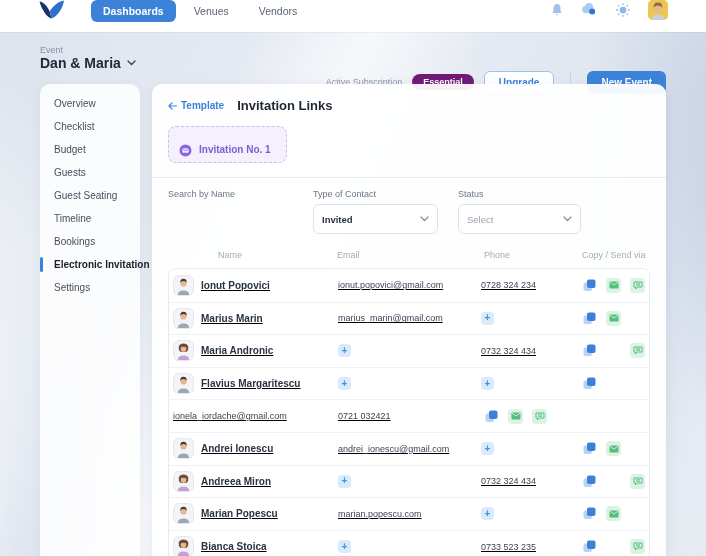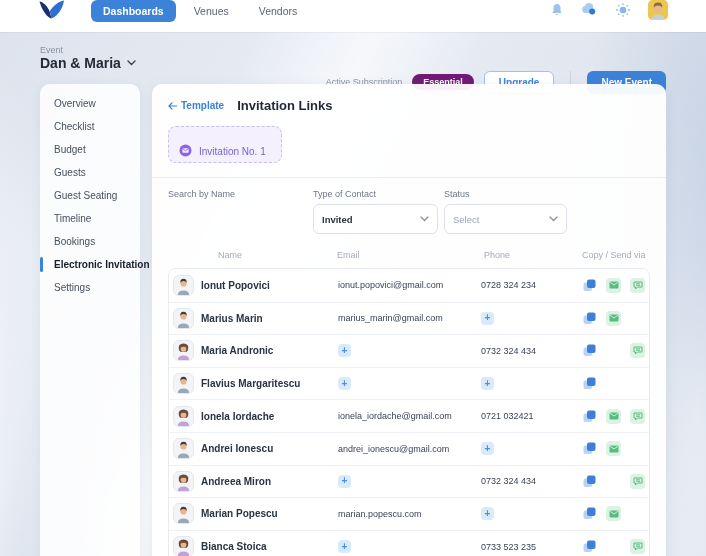--- a/index.html
+++ b/index.html
@@ -50,48 +50,48 @@
   .side-item.active::before { content:""; position:absolute; left:0; top:4px; bottom:4px; width:3px;
     background:#3c82d9; border-radius:2px; }
   
   .card { position:absolute; left:152px; top:84px; width:514px; bottom:-12px; z-index:2;
     background:rgba(255,255,255,0.94); border-radius:10px; padding:12px 16px 0;
     box-shadow:0 2px 12px rgba(110,128,158,0.12); }
   .card-head { display:flex; gap:13px; margin-top:2px; }
   .back-link { display:inline-flex; align-items:center; gap:4px; color:#3c82d9; font-size:10px; font-weight:bold; cursor:pointer; }
   .card-title { font-size:13px; font-weight:bold; color:#1f2733; }
   .chip-row { margin-top:13px; }
-  .chip { display:inline-flex; align-items:flex-end; gap:7px; background:#f4f1fc; border:1px dashed #c8bdeb;
-    border-radius:8px; padding:17px 15px 5px 10px; color:#7a5fd3; font-size:10px; font-weight:normal; cursor:pointer; }
+  .chip { display:inline-flex; align-items:flex-start; gap:7px; background:#f4f1fc; border:1px dashed #c8bdeb;
+    border-radius:8px; padding:17px 15px 5px 10px; color:#7a5fd3; font-size:10px; font-weight:bold; cursor:pointer; }
   .sep { height:1px; background:#e9ecf1; margin:14px -16px 0; }
   
   .filters { display:flex; margin-top:11px; }
   .fgroup { display:flex; flex-direction:column; }
   .fgroup label { font-size:9px; color:#6d7787; margin-bottom:5px; }
   .f-search { width:137px; }
   .f-contact { width:125px; margin-left:8px; }
-  .f-status { width:123px; margin-left:6px; }
+  .f-status { width:123px; margin-left:20px; }
   .input-wrap { position:relative; }
   .input-wrap svg.mag { position:absolute; left:6px; top:5px; }
   .txt-input { width:100%; height:21px; border:1px solid #dde1e8; border-radius:6px; background:#fff;
     font-size:9.5px; padding:0 6px 0 20px; color:#2a3342; font-family:inherit; outline:none; }
   .txt-input::placeholder { color:#a4acba; }
   .select { height:30px; border:1px solid #dde1e8; border-radius:6px; background:#fff; display:flex;
     align-items:center; padding:0 8px; font-size:9.5px; cursor:pointer; justify-content:space-between; }
   .select .selval { color:#2a3342; font-weight:bold; }
   .select .selval.placeholder { color:#9aa3b2; font-weight:normal; }
   
   .table { margin-top:13px; }
   .thead { display:grid; grid-template-columns:165px 143px 98px 1fr; font-size:9px; color:#a4acba;
     padding:3px 0 8px 4px; }
   .th-name { padding-left:46px; }
   .th-phone, .th-send { padding-left:4px; }
   .tbody { border:1px solid #e7eaf0; border-radius:8px; background:#fff; overflow:hidden; }
   .row { display:grid; grid-template-columns:165px 143px 98px 1fr; align-items:center; height:32.6px;
-    padding-left:4px; border-top:1px solid #eef1f5; background:#fff; }
+    padding-left:4px; border-top:1px solid #eef1f5; background:#fff;text-decoration:underline; }
   .row:first-child { border-top:none; }
   .cell-name { display:flex; align-items:center; gap:7px; font-size:10px; font-weight:bold; color:#2a3342; }
   .avatar { width:21px; height:21px; border-radius:6px; background:#f2f4f7; border:1px solid #e4e8ee;
     display:inline-flex; overflow:hidden; flex:0 0 auto; }
   .avatar svg { display:none; }
   .avatar.man svg.av-man { display:block; }
   .avatar.woman svg.av-woman { display:block; }
   .cell-email, .cell-phone { font-size:9px; color:#3a4454; }
   .plus-btn { width:13px; height:13px; border-radius:4px; background:#d9eafb; color:#4a90e2;
     display:none; align-items:center; justify-content:center; font-size:10px; font-weight:bold;
@@ -414,48 +414,129 @@
                 <svg width="10" height="9" viewBox="0 0 10 9">
                   <path d="M1 1 h8 v5 h-4.5 L2.5 8 V6 H1 Z" fill="none" stroke="#55bd7e" stroke-width="1"></path>
                   <path d="M3 2.8 h4 M3 4.3 h4" stroke="#55bd7e" stroke-width="0.9"></path>
                 </svg>
               </span>
       </span>
     </div>
   </div>
 
   <div class="row">
+    <div class="cell-email">
+      <span class="val">ionela_iordache@gmail.com</span>
+      
+    </div>
+    <div class="cell-phone">
+      <span class="val">0721 032421</span>
+      
+    </div>
+    <div class="cell-send">
+      <span class="icon-btn copy">
+        <svg viewBox="0 0 15 15">
+                <rect x="1.5" y="4.5" width="8.5" height="8.5" rx="2" fill="#b9d4f2"></rect>
+                <rect x="5" y="1.5" width="8.5" height="8.5" rx="2" fill="#3e7fd8"></rect>
+              </svg>
+      </span>
+      <span class="icon-btn mail">
+        <span class="gbox">
+                <svg width="10" height="8" viewBox="0 0 10 8">
+                  <rect x="0.5" y="0.5" width="9" height="7" rx="1" fill="#55bd7e"></rect>
+                  <path d="M1 1.2 L5 4 L9 1.2" stroke="#dcf2e4" stroke-width="0.9" fill="none"></path>
+                </svg>
+              </span>
+      </span>
+      <span class="icon-btn sms">
+        <span class="gbox">
+                <svg width="10" height="9" viewBox="0 0 10 9">
+                  <path d="M1 1 h8 v5 h-4.5 L2.5 8 V6 H1 Z" fill="none" stroke="#55bd7e" stroke-width="1"></path>
+                  <path d="M3 2.8 h4 M3 4.3 h4" stroke="#55bd7e" stroke-width="0.9"></path>
+                </svg>
+              </span>
+      </span>
+    </div>
+  </div>
+
+  <div class="row">
+    <div class="cell-name">
+      <span class="avatar man">
+        <svg class="av-man" viewBox="0 0 21 21">
+                <circle cx="10.5" cy="8.3" r="3.4" fill="#e8b68f"></circle>
+                <path d="M7 7.6 q-0.4-4.6 3.5-4.6 q3.9 0 3.5 4.6 q-0.7-2.2-3.5-2.2 q-2.8 0-3.5 2.2 Z" fill="#4e3a28"></path>
+                <path d="M4.2 21 q0-5 6.3-5 q6.3 0 6.3 5 Z" fill="#9aa7b6"></path>
+              </svg>
+
+      </span>
+      <span class="name-text">Andrei Ionescu</span>
+    </div>
+    <div class="cell-email">
+      <span class="val">andrei_ionescu@gmail.com</span>
+      
+    </div>
+    <div class="cell-phone is-add">
+      
+      <span class="plus-btn">+</span>
+    </div>
+    <div class="cell-send">
+      <span class="icon-btn copy">
+        <svg viewBox="0 0 15 15">
+                <rect x="1.5" y="4.5" width="8.5" height="8.5" rx="2" fill="#b9d4f2"></rect>
+                <rect x="5" y="1.5" width="8.5" height="8.5" rx="2" fill="#3e7fd8"></rect>
+              </svg>
+      </span>
+      <span class="icon-btn mail">
+        <span class="gbox">
+                <svg width="10" height="8" viewBox="0 0 10 8">
+                  <rect x="0.5" y="0.5" width="9" height="7" rx="1" fill="#55bd7e"></rect>
+                  <path d="M1 1.2 L5 4 L9 1.2" stroke="#dcf2e4" stroke-width="0.9" fill="none"></path>
+                </svg>
+              </span>
+      </span>
+      <span class="icon-btn sms hide">
+        <span class="gbox">
+                <svg width="10" height="9" viewBox="0 0 10 9">
+                  <path d="M1 1 h8 v5 h-4.5 L2.5 8 V6 H1 Z" fill="none" stroke="#55bd7e" stroke-width="1"></path>
+                  <path d="M3 2.8 h4 M3 4.3 h4" stroke="#55bd7e" stroke-width="0.9"></path>
+                </svg>
+              </span>
+      </span>
+    </div>
+  </div>
+
+  <div class="row">
     <div class="cell-name">
       <span class="avatar woman">
 
         <svg class="av-woman" viewBox="0 0 21 21">
                 <path d="M5.5 10 q-1.8-7.2 5-7.2 q6.8 0 5 7.2 L14 12 L7 12 Z" fill="#6b4a36"></path>
                 <circle cx="10.5" cy="8.6" r="3.2" fill="#e8b68f"></circle>
                 <path d="M7.4 7.4 q0.6-2.2 3.1-2.2 q2.5 0 3.1 2.2 q-0.8-1-3.1-1 q-2.3 0-3.1 1 Z" fill="#6b4a36"></path>
                 <path d="M4.2 21 q0-5 6.3-5 q6.3 0 6.3 5 Z" fill="#c3a0d8"></path>
               </svg>
       </span>
-      <span class="name-text">Ionela Iordache</span>
-    </div>
-    <div class="cell-email">
-      <span class="val">ionela_iordache@gmail.com</span>
-      
+      <span class="name-text">Andreea Miron</span>
+    </div>
+    <div class="cell-email is-add">
+      
+      <span class="plus-btn">+</span>
     </div>
     <div class="cell-phone">
-      <span class="val">0721 032421</span>
-      
-    </div>
-    <div class="cell-send">
-      <span class="icon-btn copy">
-        <svg viewBox="0 0 15 15">
-                <rect x="1.5" y="4.5" width="8.5" height="8.5" rx="2" fill="#b9d4f2"></rect>
-                <rect x="5" y="1.5" width="8.5" height="8.5" rx="2" fill="#3e7fd8"></rect>
-              </svg>
-      </span>
-      <span class="icon-btn mail">
+      <span class="val">0732 324 434</span>
+      
+    </div>
+    <div class="cell-send">
+      <span class="icon-btn copy">
+        <svg viewBox="0 0 15 15">
+                <rect x="1.5" y="4.5" width="8.5" height="8.5" rx="2" fill="#b9d4f2"></rect>
+                <rect x="5" y="1.5" width="8.5" height="8.5" rx="2" fill="#3e7fd8"></rect>
+              </svg>
+      </span>
+      <span class="icon-btn mail hide">
         <span class="gbox">
                 <svg width="10" height="8" viewBox="0 0 10 8">
                   <rect x="0.5" y="0.5" width="9" height="7" rx="1" fill="#55bd7e"></rect>
                   <path d="M1 1.2 L5 4 L9 1.2" stroke="#dcf2e4" stroke-width="0.9" fill="none"></path>
                 </svg>
               </span>
       </span>
       <span class="icon-btn sms">
         <span class="gbox">
                 <svg width="10" height="9" viewBox="0 0 10 9">
@@ -470,24 +551,24 @@
   <div class="row">
     <div class="cell-name">
       <span class="avatar man">
         <svg class="av-man" viewBox="0 0 21 21">
                 <circle cx="10.5" cy="8.3" r="3.4" fill="#e8b68f"></circle>
                 <path d="M7 7.6 q-0.4-4.6 3.5-4.6 q3.9 0 3.5 4.6 q-0.7-2.2-3.5-2.2 q-2.8 0-3.5 2.2 Z" fill="#4e3a28"></path>
                 <path d="M4.2 21 q0-5 6.3-5 q6.3 0 6.3 5 Z" fill="#9aa7b6"></path>
               </svg>
 
       </span>
-      <span class="name-text">Andrei Ionescu</span>
+      <span class="name-text">Marian Popescu</span>
     </div>
     <div class="cell-email">
-      <span class="val">andrei_ionescu@gmail.com</span>
+      <span class="val">marian.popescu.com</span>
       
     </div>
     <div class="cell-phone is-add">
       
       <span class="plus-btn">+</span>
     </div>
     <div class="cell-send">
       <span class="icon-btn copy">
         <svg viewBox="0 0 15 15">
                 <rect x="1.5" y="4.5" width="8.5" height="8.5" rx="2" fill="#b9d4f2"></rect>
@@ -517,92 +598,46 @@
     <div class="cell-name">
       <span class="avatar woman">
 
         <svg class="av-woman" viewBox="0 0 21 21">
                 <path d="M5.5 10 q-1.8-7.2 5-7.2 q6.8 0 5 7.2 L14 12 L7 12 Z" fill="#6b4a36"></path>
                 <circle cx="10.5" cy="8.6" r="3.2" fill="#e8b68f"></circle>
                 <path d="M7.4 7.4 q0.6-2.2 3.1-2.2 q2.5 0 3.1 2.2 q-0.8-1-3.1-1 q-2.3 0-3.1 1 Z" fill="#6b4a36"></path>
                 <path d="M4.2 21 q0-5 6.3-5 q6.3 0 6.3 5 Z" fill="#c3a0d8"></path>
               </svg>
       </span>
-      <span class="name-text">Andreea Miron</span>
+      <span class="name-text">Bianca Stoica</span>
     </div>
     <div class="cell-email is-add">
       
       <span class="plus-btn">+</span>
     </div>
     <div class="cell-phone">
-      <span class="val">0732 324 434</span>
+      <span class="val">0733 523 235</span>
       
     </div>
     <div class="cell-send">
       <span class="icon-btn copy">
         <svg viewBox="0 0 15 15">
                 <rect x="1.5" y="4.5" width="8.5" height="8.5" rx="2" fill="#b9d4f2"></rect>
                 <rect x="5" y="1.5" width="8.5" height="8.5" rx="2" fill="#3e7fd8"></rect>
               </svg>
       </span>
       <span class="icon-btn mail hide">
         <span class="gbox">
                 <svg width="10" height="8" viewBox="0 0 10 8">
                   <rect x="0.5" y="0.5" width="9" height="7" rx="1" fill="#55bd7e"></rect>
                   <path d="M1 1.2 L5 4 L9 1.2" stroke="#dcf2e4" stroke-width="0.9" fill="none"></path>
                 </svg>
               </span>
       </span>
       <span class="icon-btn sms">
-        <span class="gbox">
-                <svg width="10" height="9" viewBox="0 0 10 9">
-                  <path d="M1 1 h8 v5 h-4.5 L2.5 8 V6 H1 Z" fill="none" stroke="#55bd7e" stroke-width="1"></path>
-                  <path d="M3 2.8 h4 M3 4.3 h4" stroke="#55bd7e" stroke-width="0.9"></path>
-                </svg>
-              </span>
-      </span>
-    </div>
-  </div>
-
-  <div class="row">
-    <div class="cell-name">
-      <span class="avatar man">
-        <svg class="av-man" viewBox="0 0 21 21">
-                <circle cx="10.5" cy="8.3" r="3.4" fill="#e8b68f"></circle>
-                <path d="M7 7.6 q-0.4-4.6 3.5-4.6 q3.9 0 3.5 4.6 q-0.7-2.2-3.5-2.2 q-2.8 0-3.5 2.2 Z" fill="#4e3a28"></path>
-                <path d="M4.2 21 q0-5 6.3-5 q6.3 0 6.3 5 Z" fill="#9aa7b6"></path>
-              </svg>
-
-      </span>
-      <span class="name-text">Marian Popescu</span>
-    </div>
-    <div class="cell-email">
-      <span class="val">marian.popescu.com</span>
-      
-    </div>
-    <div class="cell-phone is-add">
-      
-      <span class="plus-btn">+</span>
-    </div>
-    <div class="cell-send">
-      <span class="icon-btn copy">
-        <svg viewBox="0 0 15 15">
-                <rect x="1.5" y="4.5" width="8.5" height="8.5" rx="2" fill="#b9d4f2"></rect>
-                <rect x="5" y="1.5" width="8.5" height="8.5" rx="2" fill="#3e7fd8"></rect>
-              </svg>
-      </span>
-      <span class="icon-btn mail">
-        <span class="gbox">
-                <svg width="10" height="8" viewBox="0 0 10 8">
-                  <rect x="0.5" y="0.5" width="9" height="7" rx="1" fill="#55bd7e"></rect>
-                  <path d="M1 1.2 L5 4 L9 1.2" stroke="#dcf2e4" stroke-width="0.9" fill="none"></path>
-                </svg>
-              </span>
-      </span>
-      <span class="icon-btn sms hide">
         <span class="gbox">
                 <svg width="10" height="9" viewBox="0 0 10 9">
                   <path d="M1 1 h8 v5 h-4.5 L2.5 8 V6 H1 Z" fill="none" stroke="#55bd7e" stroke-width="1"></path>
                   <path d="M3 2.8 h4 M3 4.3 h4" stroke="#55bd7e" stroke-width="0.9"></path>
                 </svg>
               </span>
       </span>
     </div>
   </div>
 
@@ -610,67 +645,20 @@
     <div class="cell-name">
       <span class="avatar woman">
 
         <svg class="av-woman" viewBox="0 0 21 21">
                 <path d="M5.5 10 q-1.8-7.2 5-7.2 q6.8 0 5 7.2 L14 12 L7 12 Z" fill="#6b4a36"></path>
                 <circle cx="10.5" cy="8.6" r="3.2" fill="#e8b68f"></circle>
                 <path d="M7.4 7.4 q0.6-2.2 3.1-2.2 q2.5 0 3.1 2.2 q-0.8-1-3.1-1 q-2.3 0-3.1 1 Z" fill="#6b4a36"></path>
                 <path d="M4.2 21 q0-5 6.3-5 q6.3 0 6.3 5 Z" fill="#c3a0d8"></path>
               </svg>
       </span>
-      <span class="name-text">Bianca Stoica</span>
-    </div>
-    <div class="cell-email is-add">
-      
-      <span class="plus-btn">+</span>
-    </div>
-    <div class="cell-phone">
-      <span class="val">0733 523 235</span>
-      
-    </div>
-    <div class="cell-send">
-      <span class="icon-btn copy">
-        <svg viewBox="0 0 15 15">
-                <rect x="1.5" y="4.5" width="8.5" height="8.5" rx="2" fill="#b9d4f2"></rect>
-                <rect x="5" y="1.5" width="8.5" height="8.5" rx="2" fill="#3e7fd8"></rect>
-              </svg>
-      </span>
-      <span class="icon-btn mail hide">
-        <span class="gbox">
-                <svg width="10" height="8" viewBox="0 0 10 8">
-                  <rect x="0.5" y="0.5" width="9" height="7" rx="1" fill="#55bd7e"></rect>
-                  <path d="M1 1.2 L5 4 L9 1.2" stroke="#dcf2e4" stroke-width="0.9" fill="none"></path>
-                </svg>
-              </span>
-      </span>
-      <span class="icon-btn sms">
-        <span class="gbox">
-                <svg width="10" height="9" viewBox="0 0 10 9">
-                  <path d="M1 1 h8 v5 h-4.5 L2.5 8 V6 H1 Z" fill="none" stroke="#55bd7e" stroke-width="1"></path>
-                  <path d="M3 2.8 h4 M3 4.3 h4" stroke="#55bd7e" stroke-width="0.9"></path>
-                </svg>
-              </span>
-      </span>
-    </div>
-  </div>
-
-  <div class="row">
-    <div class="cell-name">
-      <span class="avatar woman">
-
-        <svg class="av-woman" viewBox="0 0 21 21">
-                <path d="M5.5 10 q-1.8-7.2 5-7.2 q6.8 0 5 7.2 L14 12 L7 12 Z" fill="#6b4a36"></path>
-                <circle cx="10.5" cy="8.6" r="3.2" fill="#e8b68f"></circle>
-                <path d="M7.4 7.4 q0.6-2.2 3.1-2.2 q2.5 0 3.1 2.2 q-0.8-1-3.1-1 q-2.3 0-3.1 1 Z" fill="#6b4a36"></path>
-                <path d="M4.2 21 q0-5 6.3-5 q6.3 0 6.3 5 Z" fill="#c3a0d8"></path>
-              </svg>
-      </span>
       <span class="name-text">Beatrice Mihalcea</span>
     </div>
     <div class="cell-email is-add">
       
       <span class="plus-btn">+</span>
     </div>
     <div class="cell-phone">
       <span class="val">0722 355 243</span>
       
     </div>

